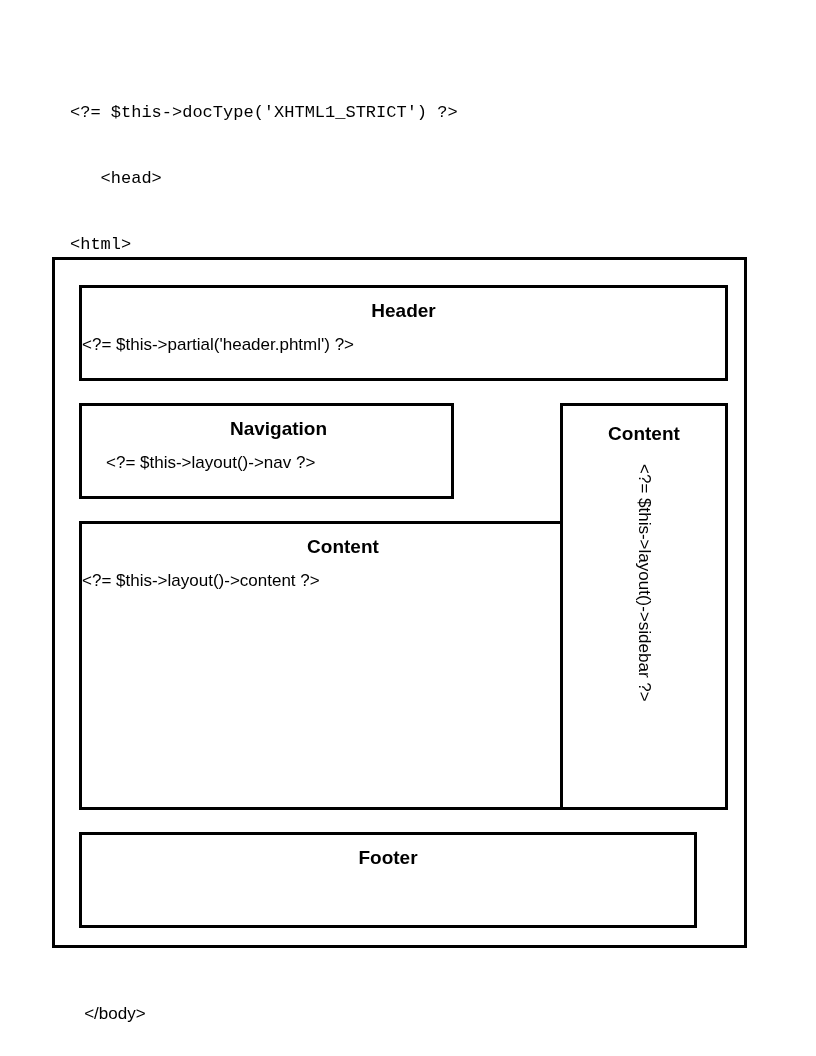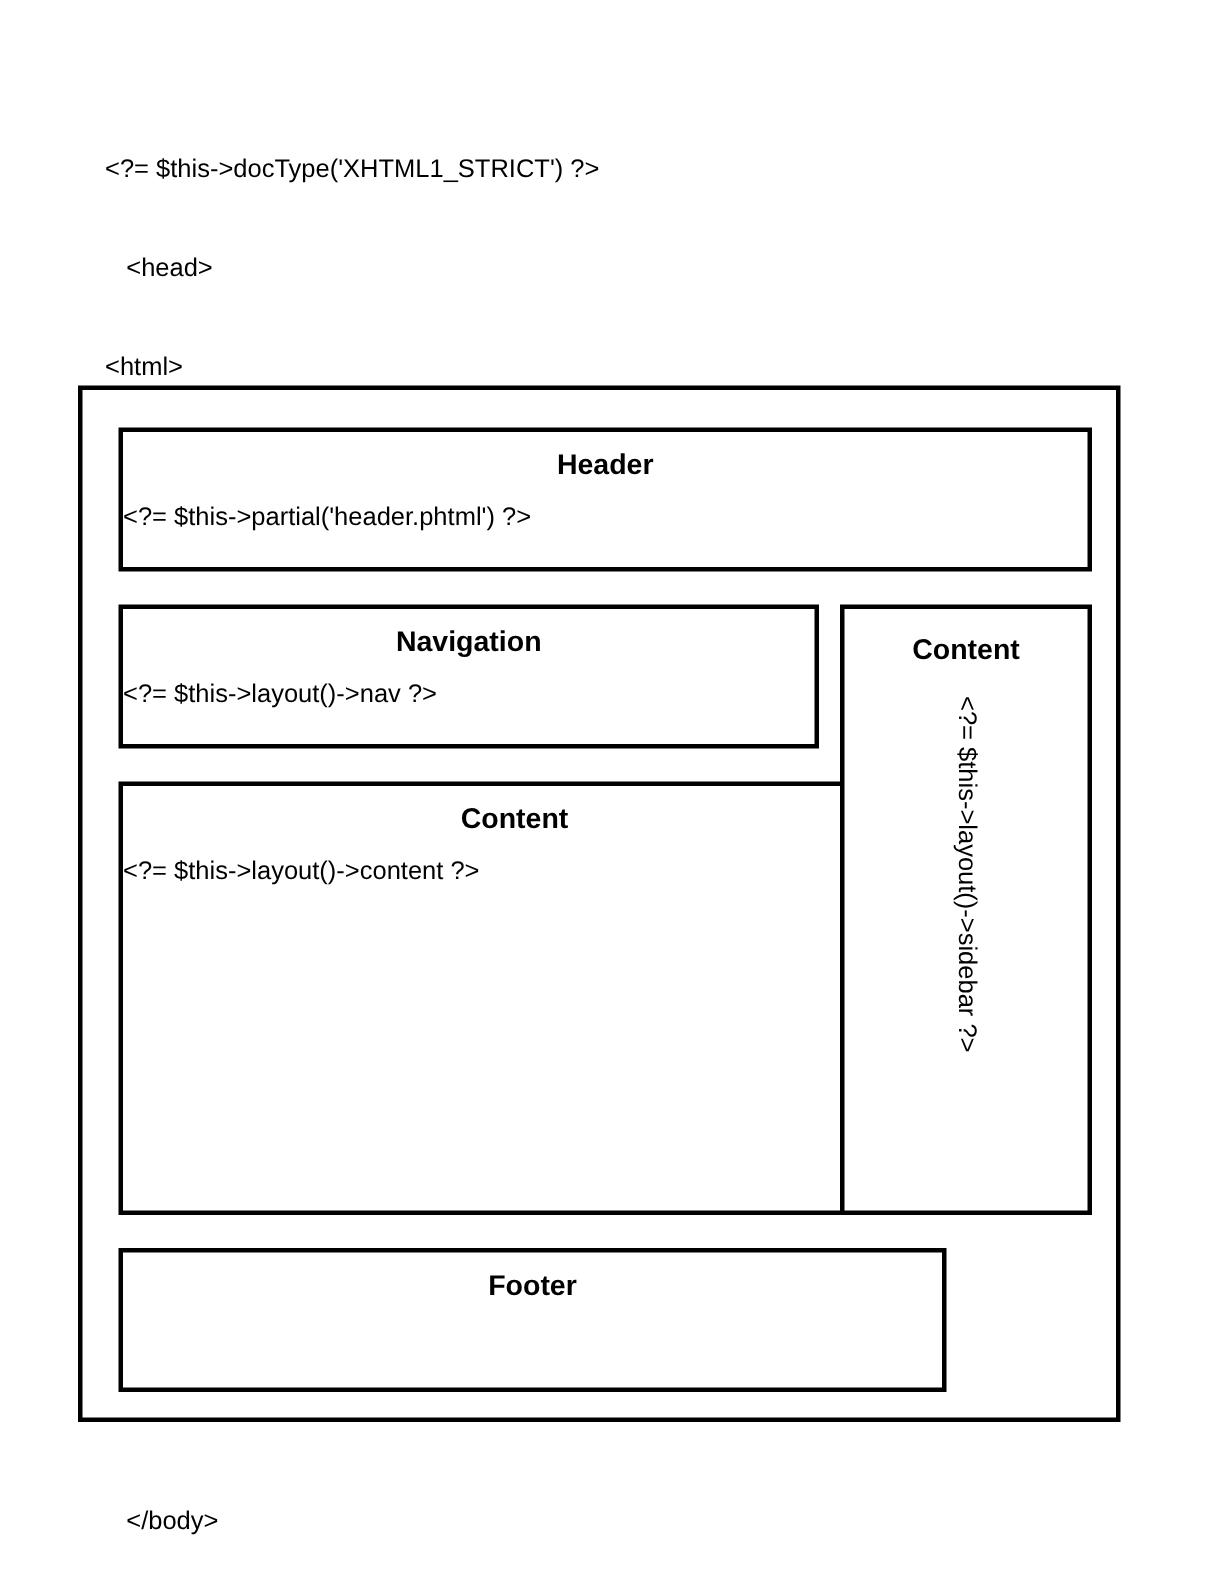--- a/index.html
+++ b/index.html
@@ -22,20 +22,21 @@
     left: 70px;
     top: 58px;
     font-size: 17px;
     line-height: 22px;
     white-space: pre;
     color: #000;
   }
   #code-top .code-line {
     white-space: pre;
     display: block;
+    font-family: Liberation Mono, monospace;
   }
 
   
   #code-bottom {
     position: absolute;
     left: 70px;
     top: 959px;
     font-size: 17px;
     line-height: 22px;
     white-space: pre;
@@ -90,22 +91,23 @@
   }
   
   #region-header .region-code {
     padding-right: 200px;
   }
 
   
   #region-navigation {
     left: 24px;
     top: 143px;
-    width: 467px;
+    width: 375px;
     height: 96px;
+    padding-left: 24px;
   }
 
   
   #region-content {
     left: 24px;
     top: 261px;
     width: 528px;
     height: 289px;
   }
 
@@ -134,21 +136,21 @@
     text-orientation: sideways;
     font-size: 17px;
     white-space: nowrap;
     letter-spacing: 0px;
   }
 
   
   #region-footer {
     left: 24px;
     top: 572px;
-    width: 552px;
+    width: 618px;
     height: 96px;
   }
   #region-footer .region-code {
     padding-right: 200px;
   }
 </style>
 </head>
 <body>
 
 <div id="code-top">

